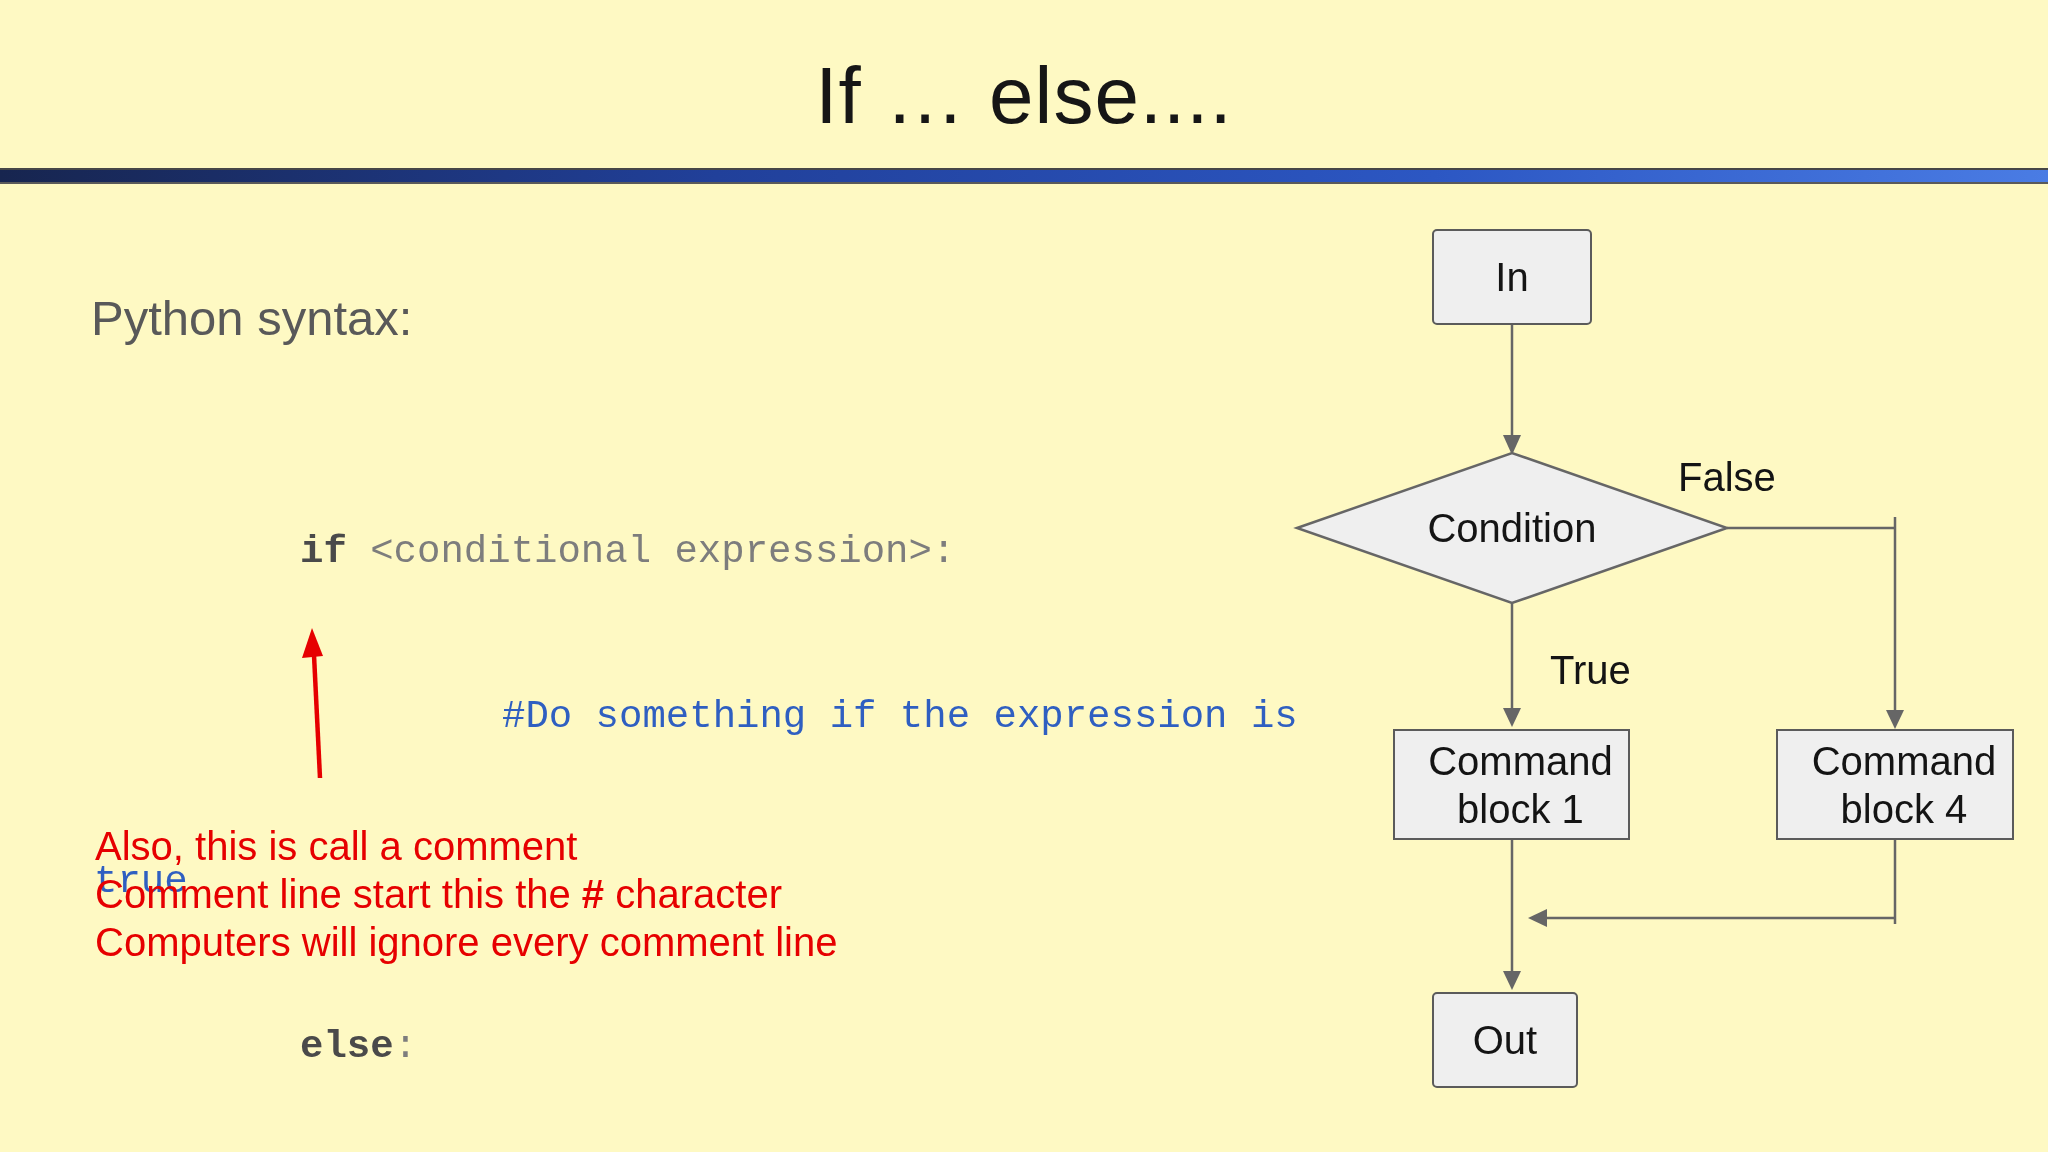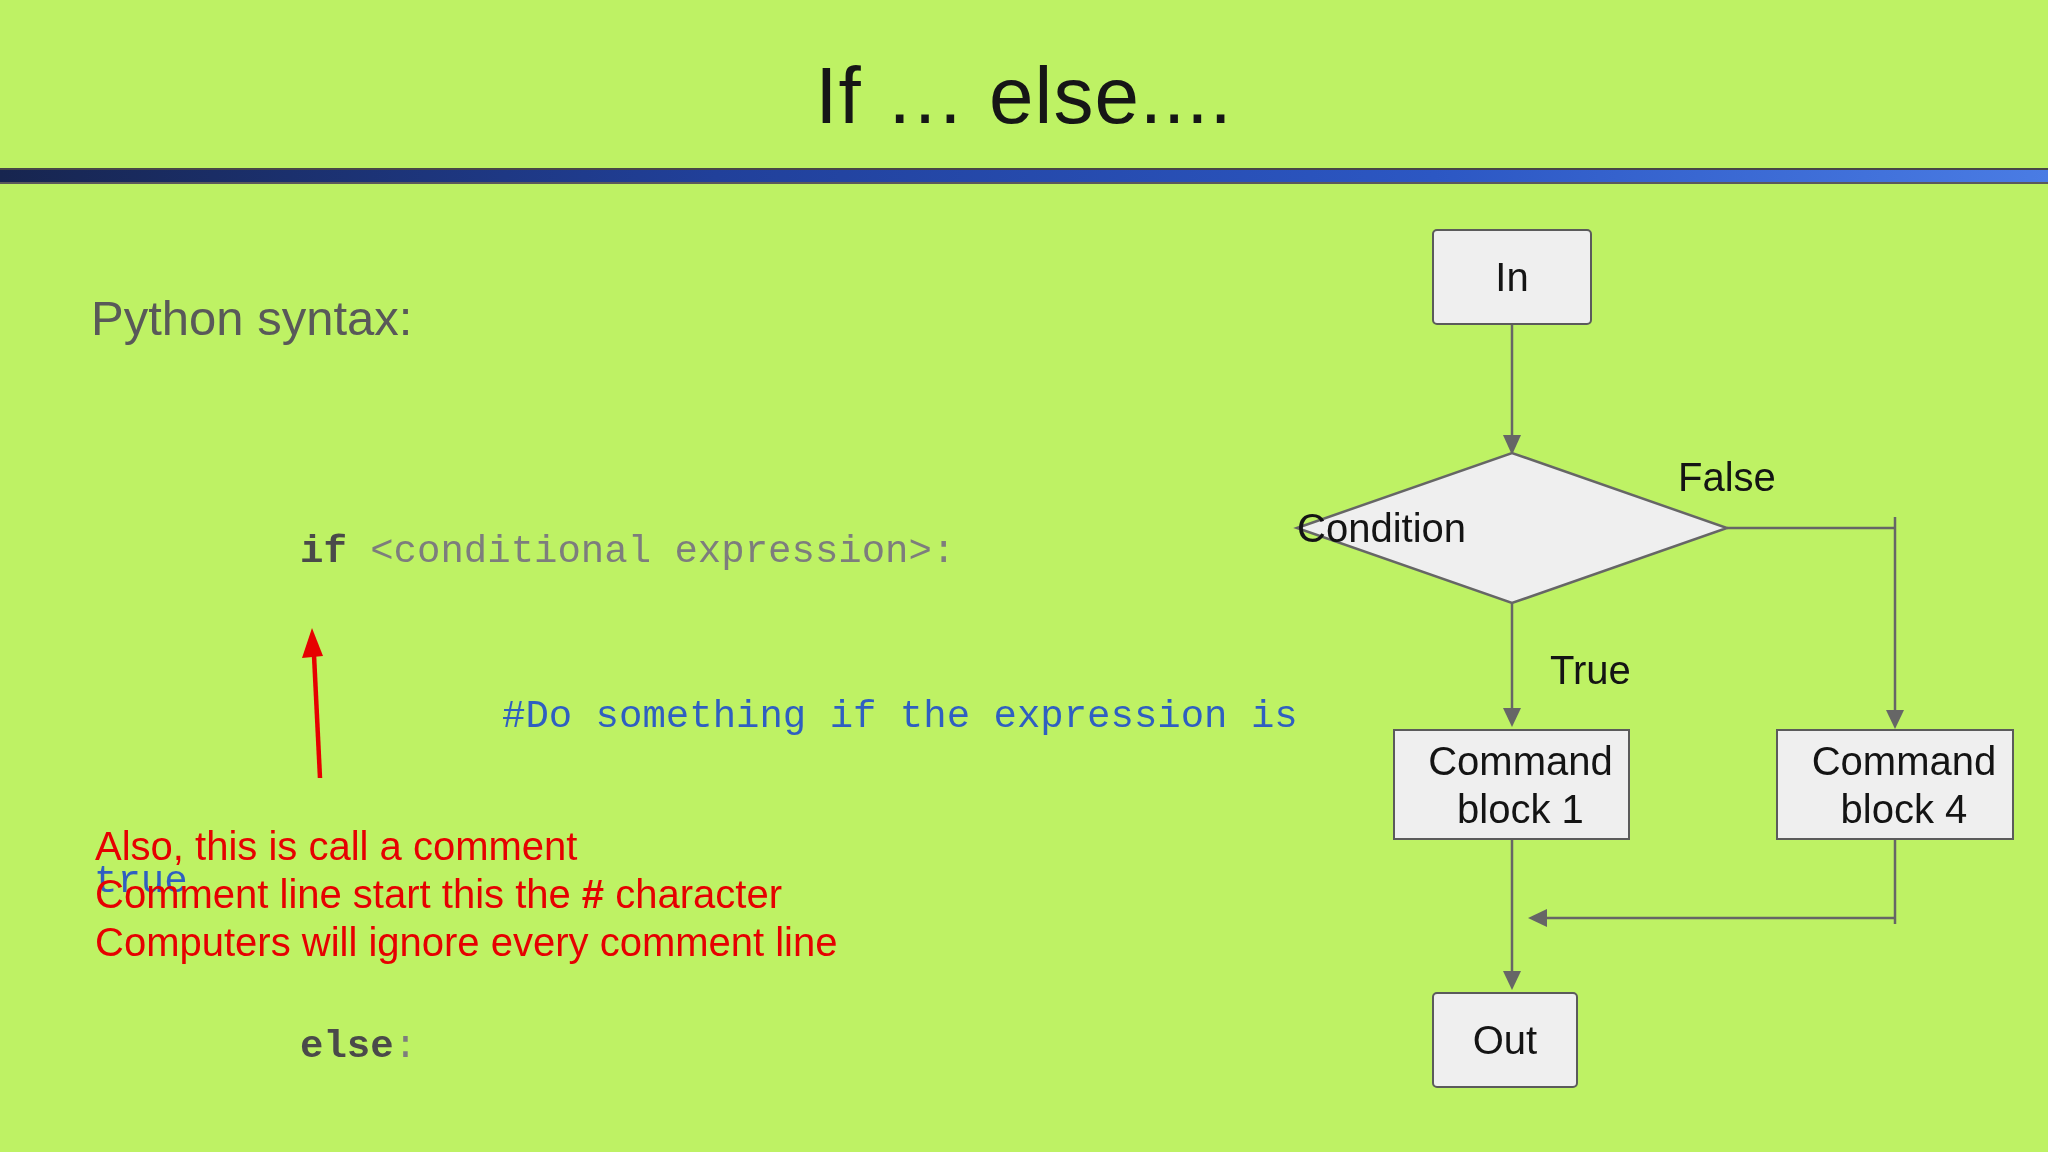--- a/index.html
+++ b/index.html
@@ -1,20 +1,20 @@
 <!DOCTYPE html>
 <html><head>
 <meta charset="utf-8">
 <style>
   html, body { margin: 0; padding: 0; background: #ffffff; }
   .slide {
     position: relative;
     width: 2048px;
     height: 1152px;
-    background: #bef264;
+    background: #fef9c3;
     overflow: hidden;
     font-family: "Liberation Sans", sans-serif;
   }
   .title {
     position: absolute;
     left: 0; top: 50px;
     width: 2048px;
     text-align: center;
     font-size: 80px;
     color: #161616;
@@ -79,21 +79,21 @@
   .node.rounded { border-radius: 5px; }
   .node .two-line { line-height: 48px; margin-left: 18px; }
   .node-in   { left: 1432px; top: 229px; width: 160px; height: 96px; }
   .node-out  { left: 1432px; top: 992px; width: 146px; height: 96px; }
   .node-cb1  { left: 1393px; top: 729px; width: 237px; height: 111px; }
   .node-cb2  { left: 1776px; top: 729px; width: 238px; height: 111px; }
   .diamond-label {
     position: absolute;
     left: 1297px; top: 506px;
     width: 430px;
-    text-align: left;
+    text-align: center;
     font-size: 40px;
     color: #141414;
   }
   .edge-label {
     position: absolute;
     font-size: 40px;
     color: #141414;
   }
   .label-false { left: 1678px; top: 455px; }
   .label-true  { left: 1550px; top: 648px; }

